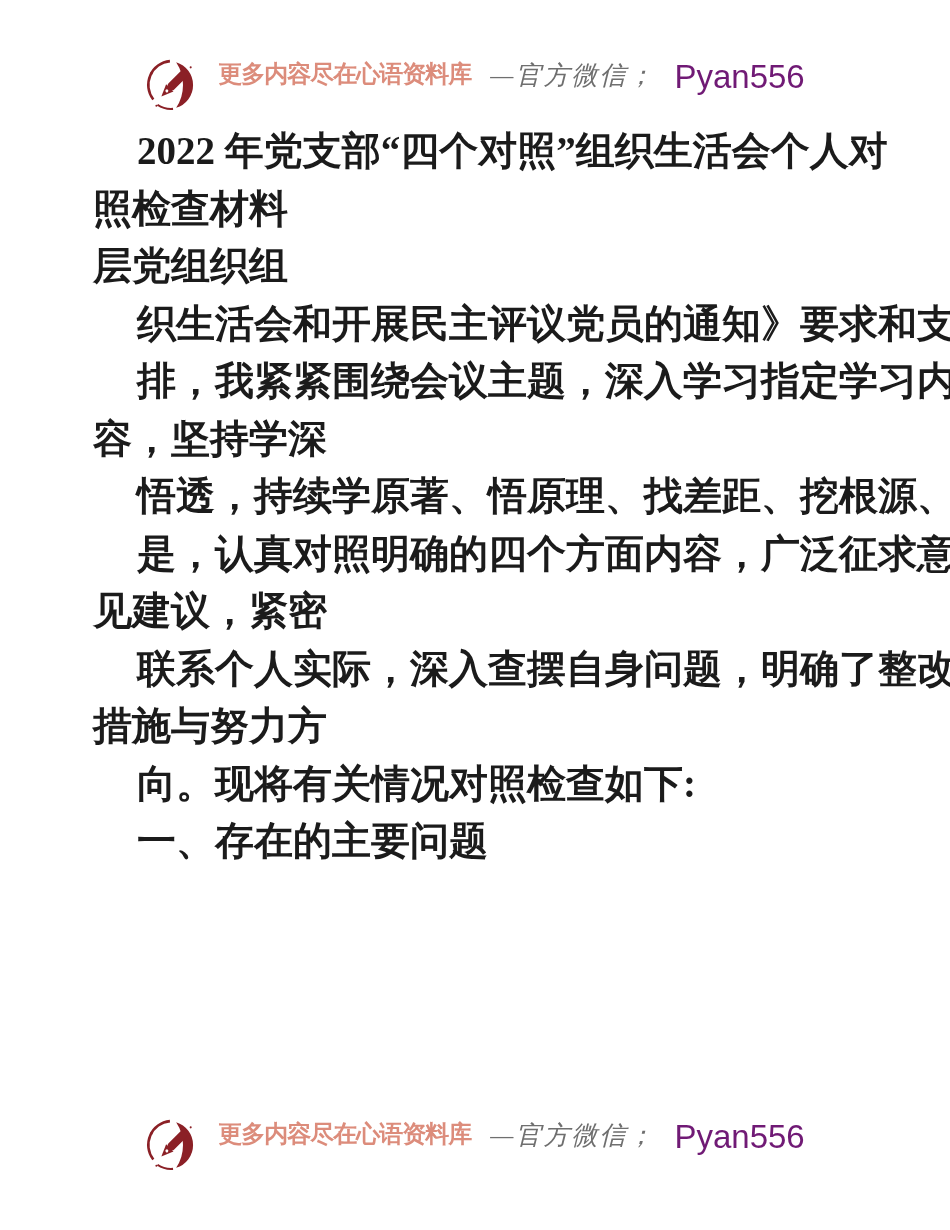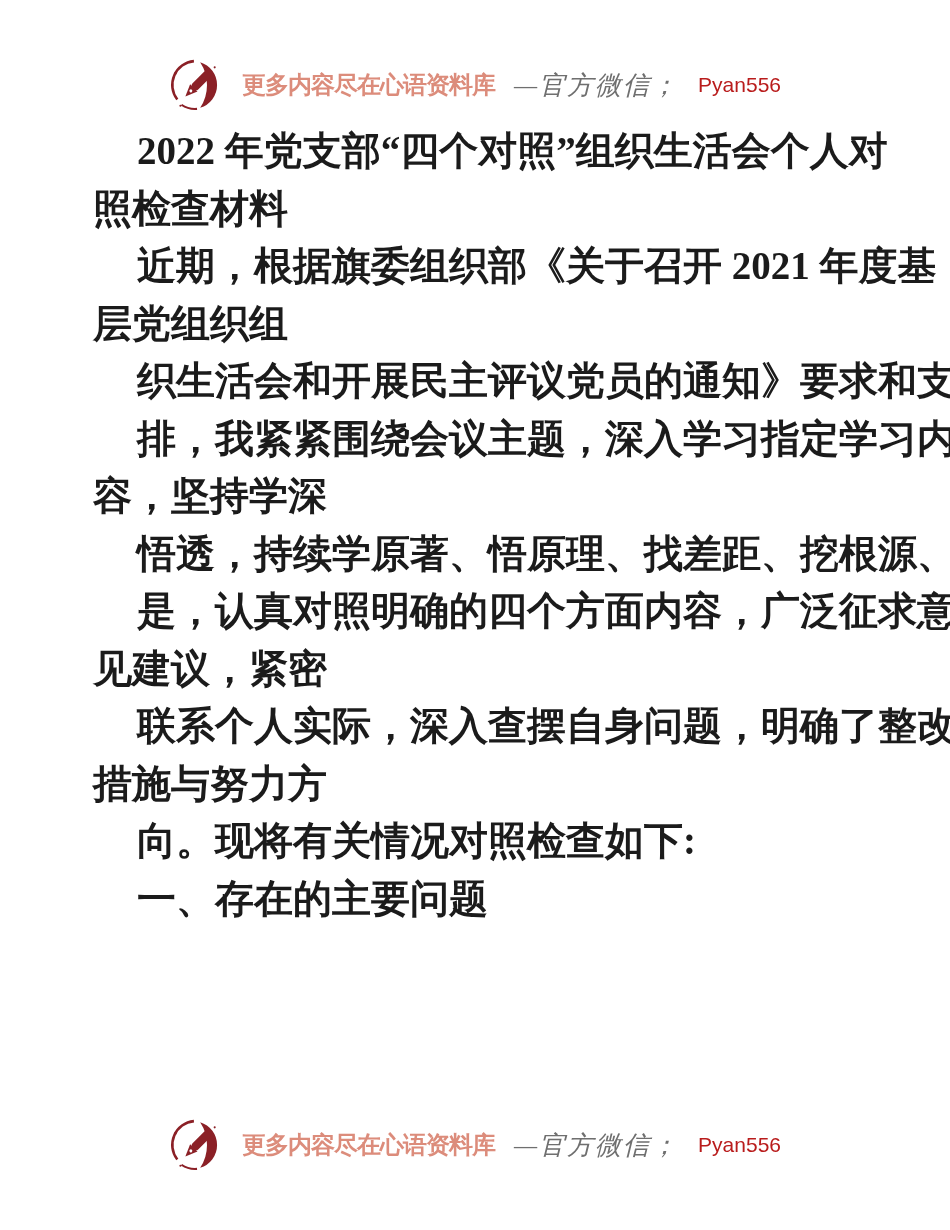--- a/index.html
+++ b/index.html
@@ -14,21 +14,20 @@
     background: #ffffff;
     overflow: hidden;
     font-family: "Liberation Serif", "DejaVu Serif", serif;
   }
   
   .watermark {
     position: absolute;
     left: 0;
     right: 0;
     display: flex;
-    align-items: center;
     justify-content: center;
     gap: 19px;
     white-space: nowrap;
   }
   .watermark.top    { top: 58px;  }
   .watermark.bottom { top: 1118px; }
   .wm-logo {
     width: 54px;
     height: 54px;
     flex: 0 0 auto;
@@ -39,22 +38,22 @@
     font-weight: bold;
     letter-spacing: -1px;
   }
   .wm-label {
     color: #6f6f6f;
     font-size: 26px;
     font-style: italic;
     letter-spacing: 2px;
   }
   .wm-id {
-    color: #b91c1c;
-    font-size: 21px;
+    color: #701a75;
+    font-size: 33px;
     font-family: "Liberation Sans", "DejaVu Sans", sans-serif;
   }
   
   .doc-body {
     position: absolute;
     left: 93px;
     top: 122px;
     width: 770px;
     font-weight: bold;
   }
@@ -93,21 +92,20 @@
       <circle cx="11" cy="46" r="1" fill="#8B2026"></circle>
     </svg>
     <span class="wm-brand">更多内容尽在心语资料库</span>
     <span class="wm-label">—官方微信；</span>
     <span class="wm-id">Pyan556</span>
   </header>
 
   <main class="doc-body">
     <div class="line indent">2022 年党支部“四个对照”组织生活会个人对</div>
     <div class="line">照检查材料</div>
-    <div class="line indent">近期，根据旗委组织部《关于召开 2021 年度基</div>
     <div class="line">层党组织组</div>
     <div class="line indent">织生活会和开展民主评议党员的通知》要求和支</div>
     <div class="line indent">排，我紧紧围绕会议主题，深入学习指定学习内</div>
     <div class="line">容，坚持学深</div>
     <div class="line indent">悟透，持续学原著、悟原理、找差距、挖根源、</div>
     <div class="line indent">是，认真对照明确的四个方面内容，广泛征求意</div>
     <div class="line">见建议，紧密</div>
     <div class="line indent">联系个人实际，深入查摆自身问题，明确了整改</div>
     <div class="line">措施与努力方</div>
     <div class="line indent">向。现将有关情况对照检查如下:</div>

